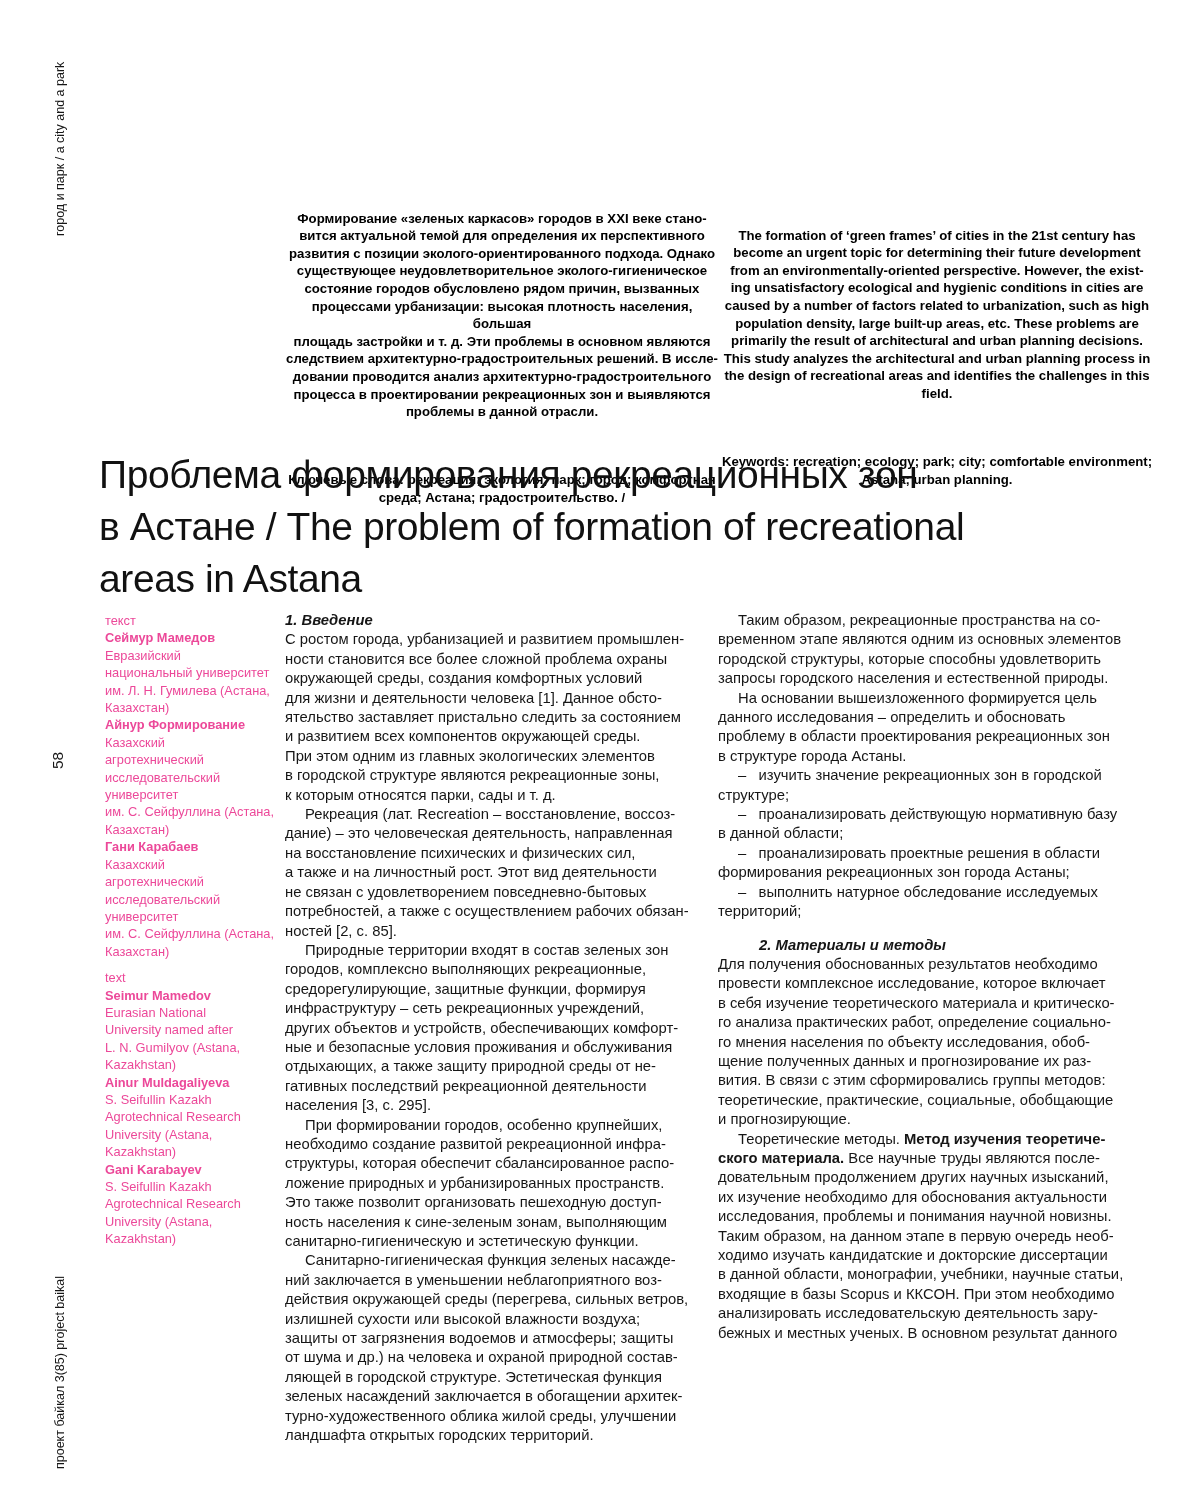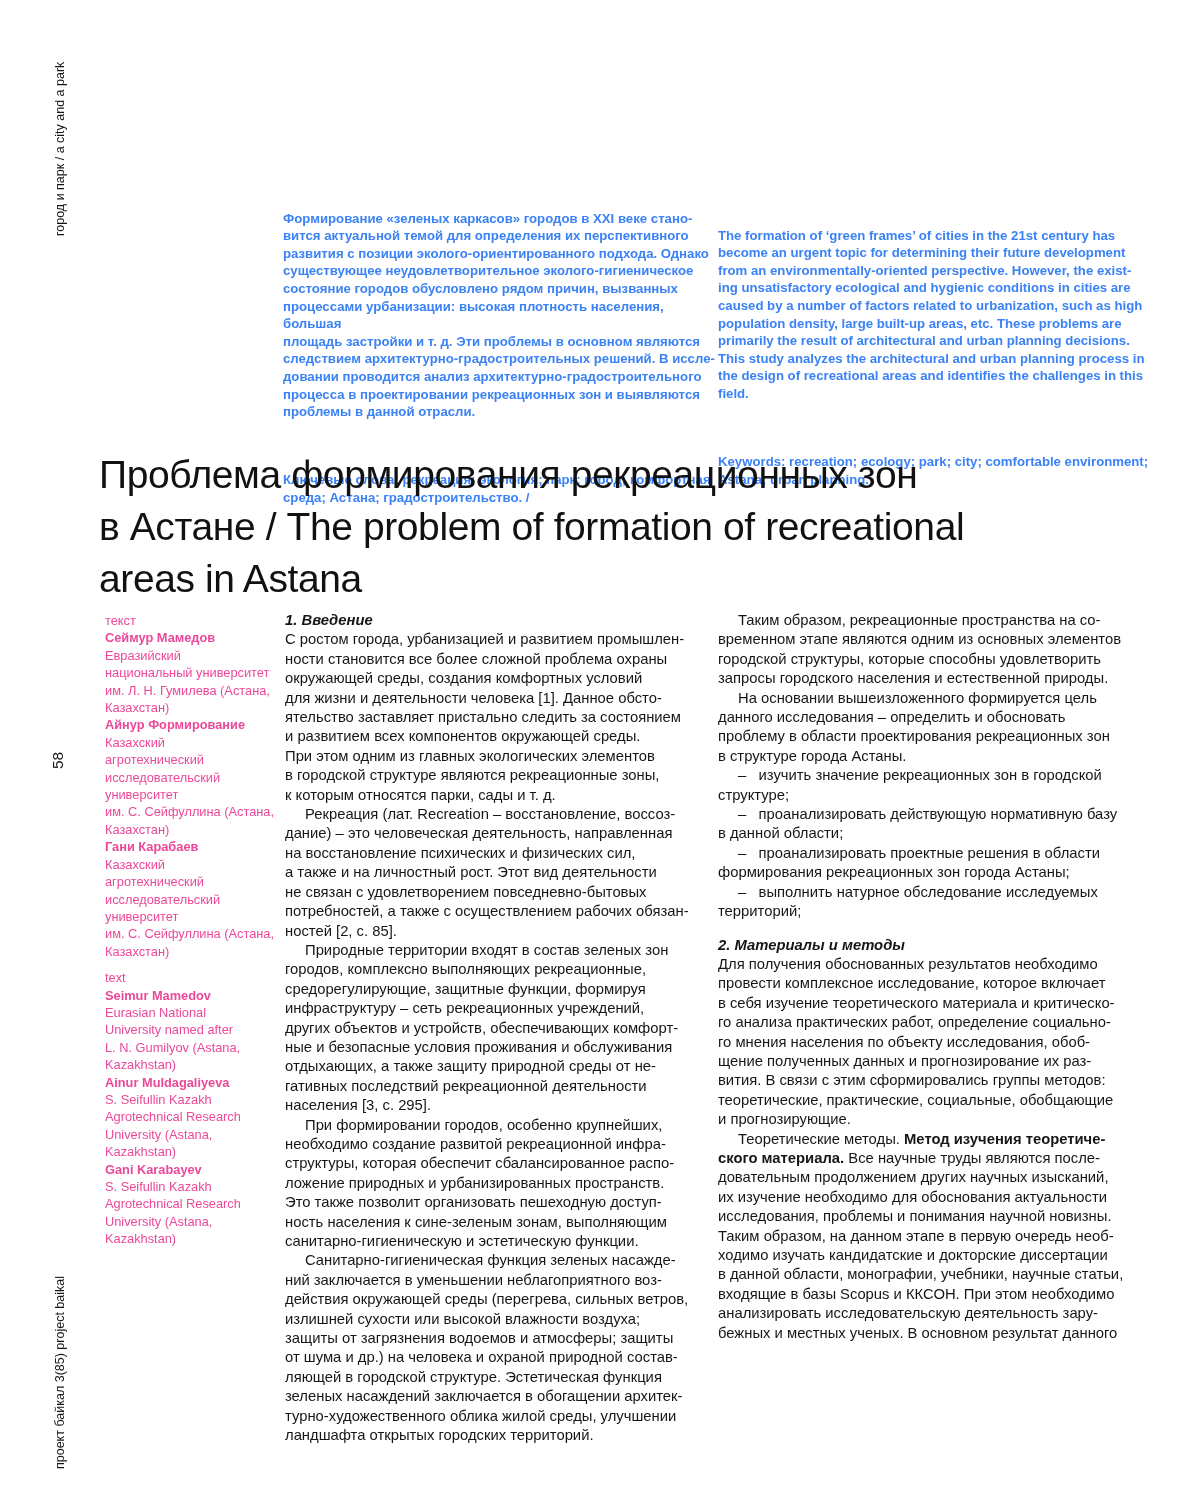--- a/index.html
+++ b/index.html
@@ -25,21 +25,22 @@
   .vbottom{left:53px;top:1469px;}
 
   
   .abstract{
     position:absolute;
     width:438px;
     font-weight:700;
     font-size:13.2px;
     line-height:17.6px;
     white-space:pre-line;
-    color:#3b82f6;
+    color:#000000;
+    text-align:center;
   }
   .abstract-ru{left:283px;top:192px;}
   .abstract-en{left:718px;top:209px;}
   .ab-keywords{margin-top:33px;white-space:pre-line;}
 
   
   .title{
     position:absolute;
     left:99px;top:449px;
     width:1030px;
@@ -72,21 +73,21 @@
     width:434px;
     font-size:14.8px;
     line-height:19.4px;
     color:#161616;
   }
   .col1{left:285px;}
   .col2{left:718px;}
   .p{white-space:pre-line;}
   .ind{text-indent:20px;}
   .h{font-weight:700;font-style:italic;}
-  .h2{margin-top:14px;}
+  .h2{margin-top:14px;margin-left:41px;}
 </style>
 </head>
 <body>
 
 <div class="page">
 
   <div class="vtext vtop">город и парк / a city and a park</div>
   <div class="vtext vnum">58</div>
   <div class="vtext vbottom">проект байкал 3(85) project baikal</div>
 

